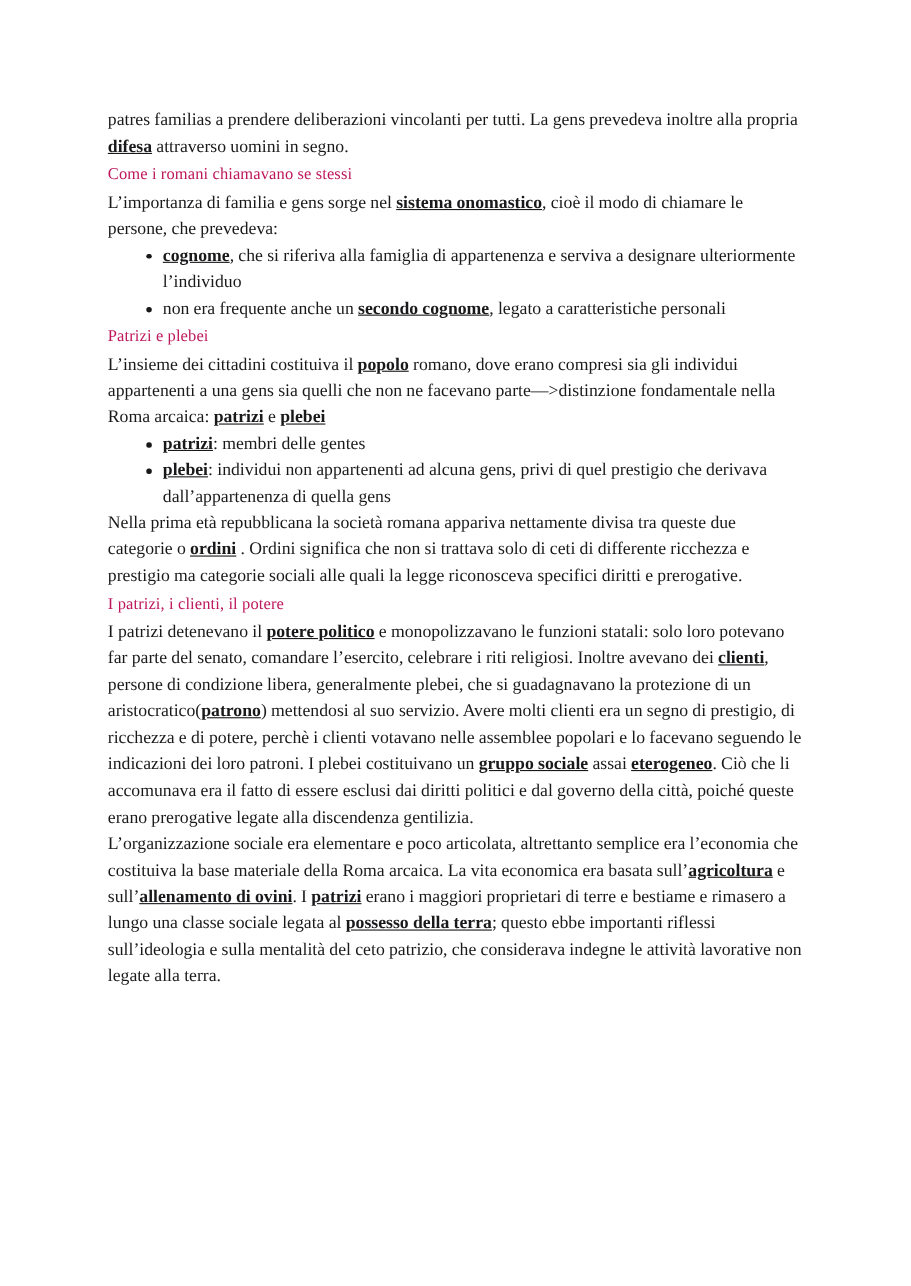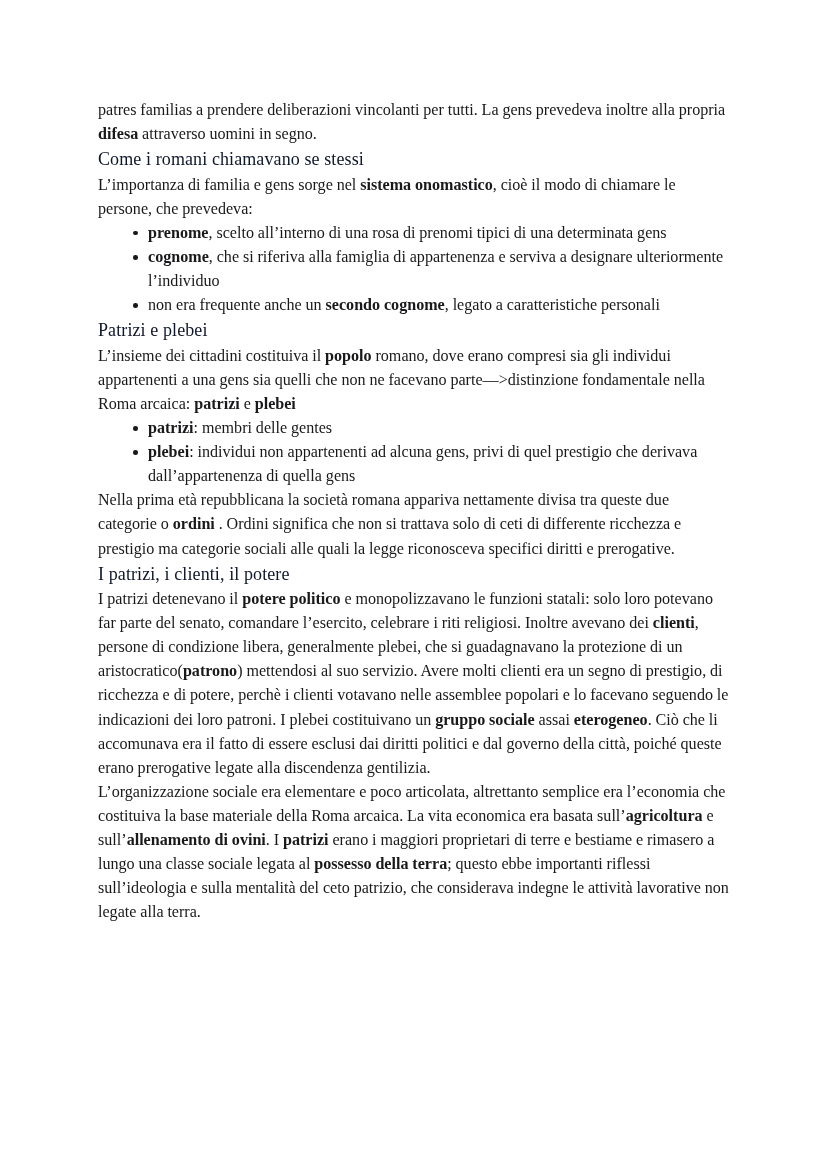--- a/index.html
+++ b/index.html
@@ -29,24 +29,24 @@
   }
   p.para {
     margin: 0;
     font-size: 16.1px;
     line-height: 24.1px;
     text-align: left;
     word-spacing: -0.15px;
   }
   h2.section-heading {
     margin: 0;
-    font-size: 18px;
+    font-size: 15px;
     line-height: 25.5px;
     font-weight: 400;
-    color: #0f172a;
+    color: #be185d;
     letter-spacing: 0.1px;
     padding-top: 1px;
   }
   ul.bullet-list {
     margin: 0;
     padding: 0;
     list-style: none;
   }
   ul.bullet-list li {
     position: relative;
@@ -60,32 +60,32 @@
     position: absolute;
     left: 35px;
     top: 10px;
     width: 4.6px;
     height: 4.6px;
     border-radius: 50%;
     background: #19181a;
   }
   b, strong, .b {
     font-weight: 700;
+    text-decoration: underline;
   }
 </style>
 </head>
 <body>
 
 <div class="page">
   <div class="doc-body" id="doc-body">
       <p class="para"><span>patres familias a prendere deliberazioni vincolanti per tutti. La gens prevedeva inoltre alla propria </span><span class="b">difesa</span><span> attraverso uomini in segno.</span></p>
       <h2 class="section-heading">Come i romani chiamavano se stessi</h2>
       <p class="para"><span>L’importanza di familia e gens sorge nel </span><span class="b">sistema onomastico</span><span>, cioè il modo di chiamare le persone, che prevedeva:</span></p>
       <ul class="bullet-list">
-        <li><span class="b">prenome</span><span>, scelto all’interno di una rosa di prenomi tipici di una determinata gens</span></li>
         <li><span class="b">cognome</span><span>, che si riferiva alla famiglia di appartenenza e serviva a designare ulteriormente l’individuo</span></li>
         <li><span>non era frequente anche un </span><span class="b">secondo cognome</span><span>, legato a caratteristiche personali</span></li>
       </ul>
       <h2 class="section-heading">Patrizi e plebei</h2>
       <p class="para"><span>L’insieme dei cittadini costituiva il </span><span class="b">popolo</span><span> romano, dove erano compresi sia gli individui appartenenti a una gens sia quelli che non ne facevano parte—&gt;distinzione fondamentale nella Roma arcaica: </span><span class="b">patrizi</span><span> e </span><span class="b">plebei</span></p>
       <ul class="bullet-list">
         <li><span class="b">patrizi</span><span>: membri delle gentes</span></li>
         <li><span class="b">plebei</span><span>: individui non appartenenti ad alcuna gens, privi di quel prestigio che derivava dall’appartenenza di quella gens</span></li>
       </ul>
       <p class="para"><span>Nella prima età repubblicana la società romana appariva nettamente divisa tra queste due categorie o </span><span class="b">ordini</span><span> . Ordini significa che non si trattava solo di ceti di differente ricchezza e prestigio ma categorie sociali alle quali la legge riconosceva specifici diritti e prerogative.</span></p>

